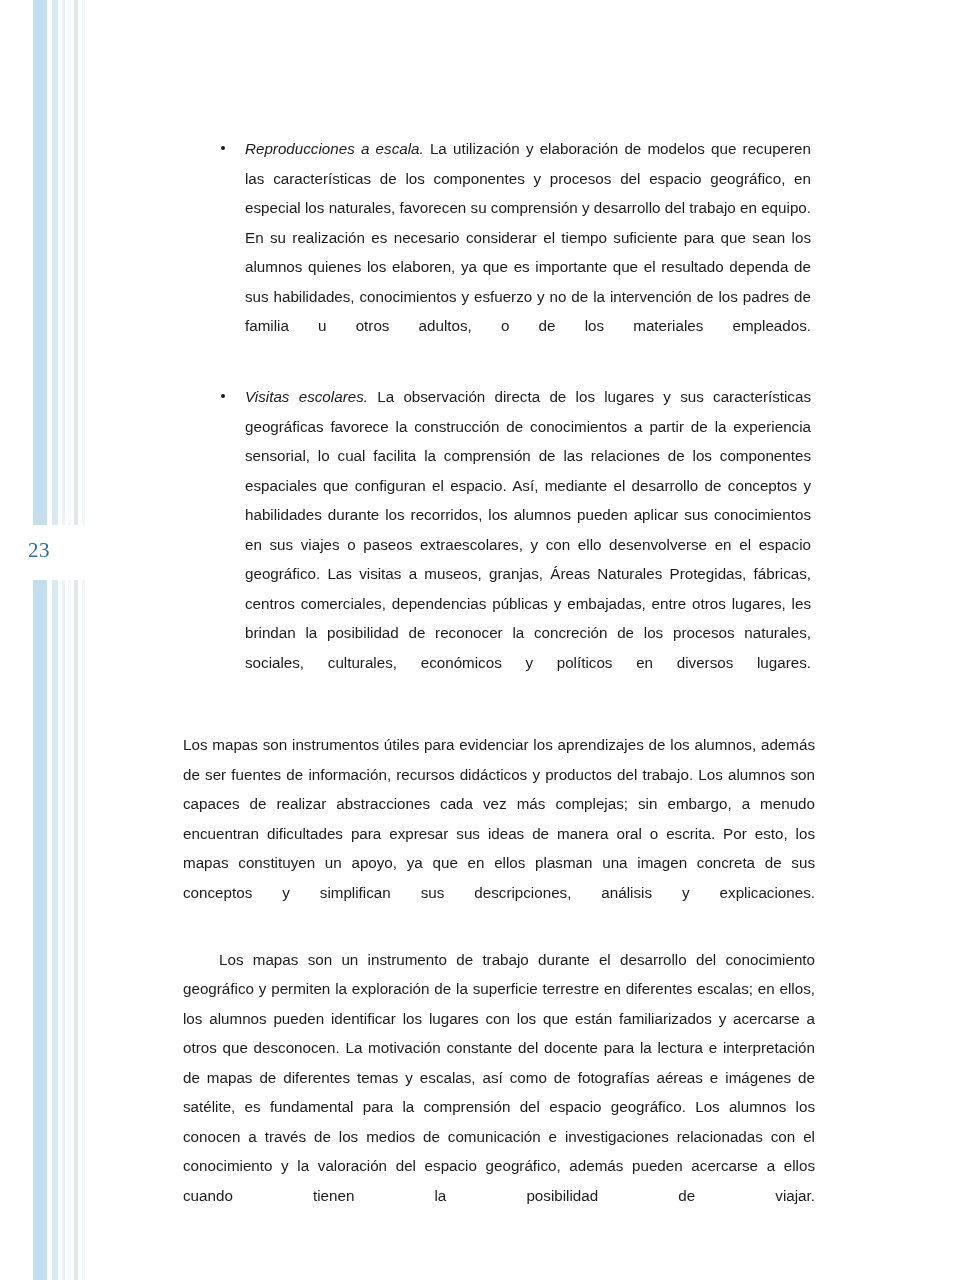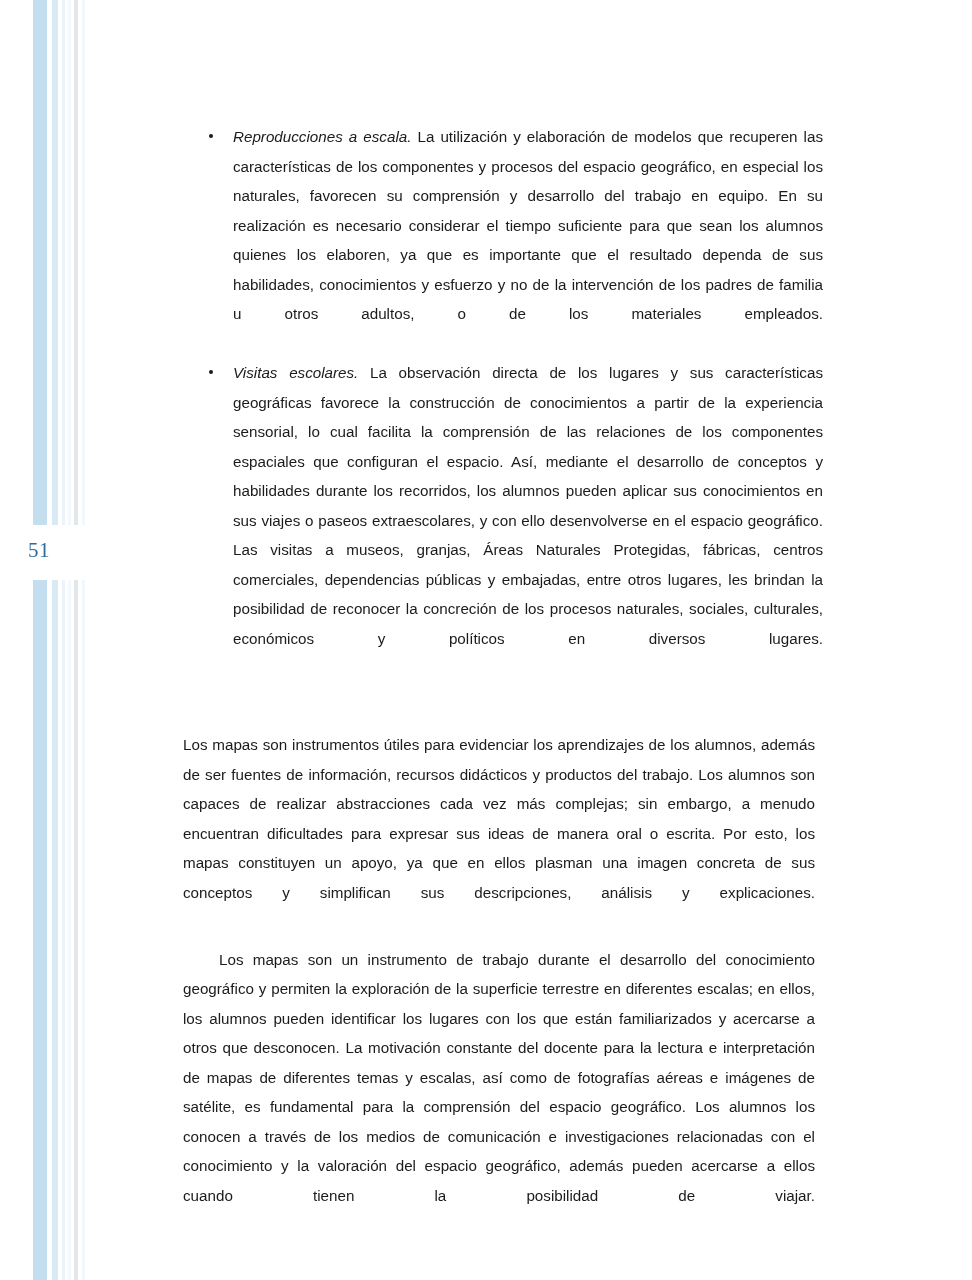--- a/index.html
+++ b/index.html
@@ -78,21 +78,21 @@
     margin: 0;
     padding: 0;
     position: absolute;
     top: 122px;
     left: 0;
     width: 648px;
   }
   ul.bullets > li {
     position: relative;
     padding-left: 58px;
-    margin: 0;
+    margin: 12px;
   }
   ul.bullets > li .bullet-dot {
     position: absolute;
     left: 34px;
     top: 12px;
     width: 4px;
     height: 4px;
     border-radius: 50%;
     background: #1b1b1b;
   }
@@ -151,21 +151,21 @@
 
   <div class="stripe-band top">
     <div class="stripe s1"></div>
     <div class="stripe s2"></div>
     <div class="stripe s3"></div>
     <div class="stripe s4"></div>
     <div class="stripe s5"></div>
     <div class="stripe s6"></div>
   </div>
 
-  <div class="page-number">51</div>
+  <div class="page-number">23</div>
 
   <div class="stripe-band bottom">
     <div class="stripe s1"></div>
     <div class="stripe s2"></div>
     <div class="stripe s3"></div>
     <div class="stripe s4"></div>
     <div class="stripe s5"></div>
     <div class="stripe s6"></div>
   </div>
 

